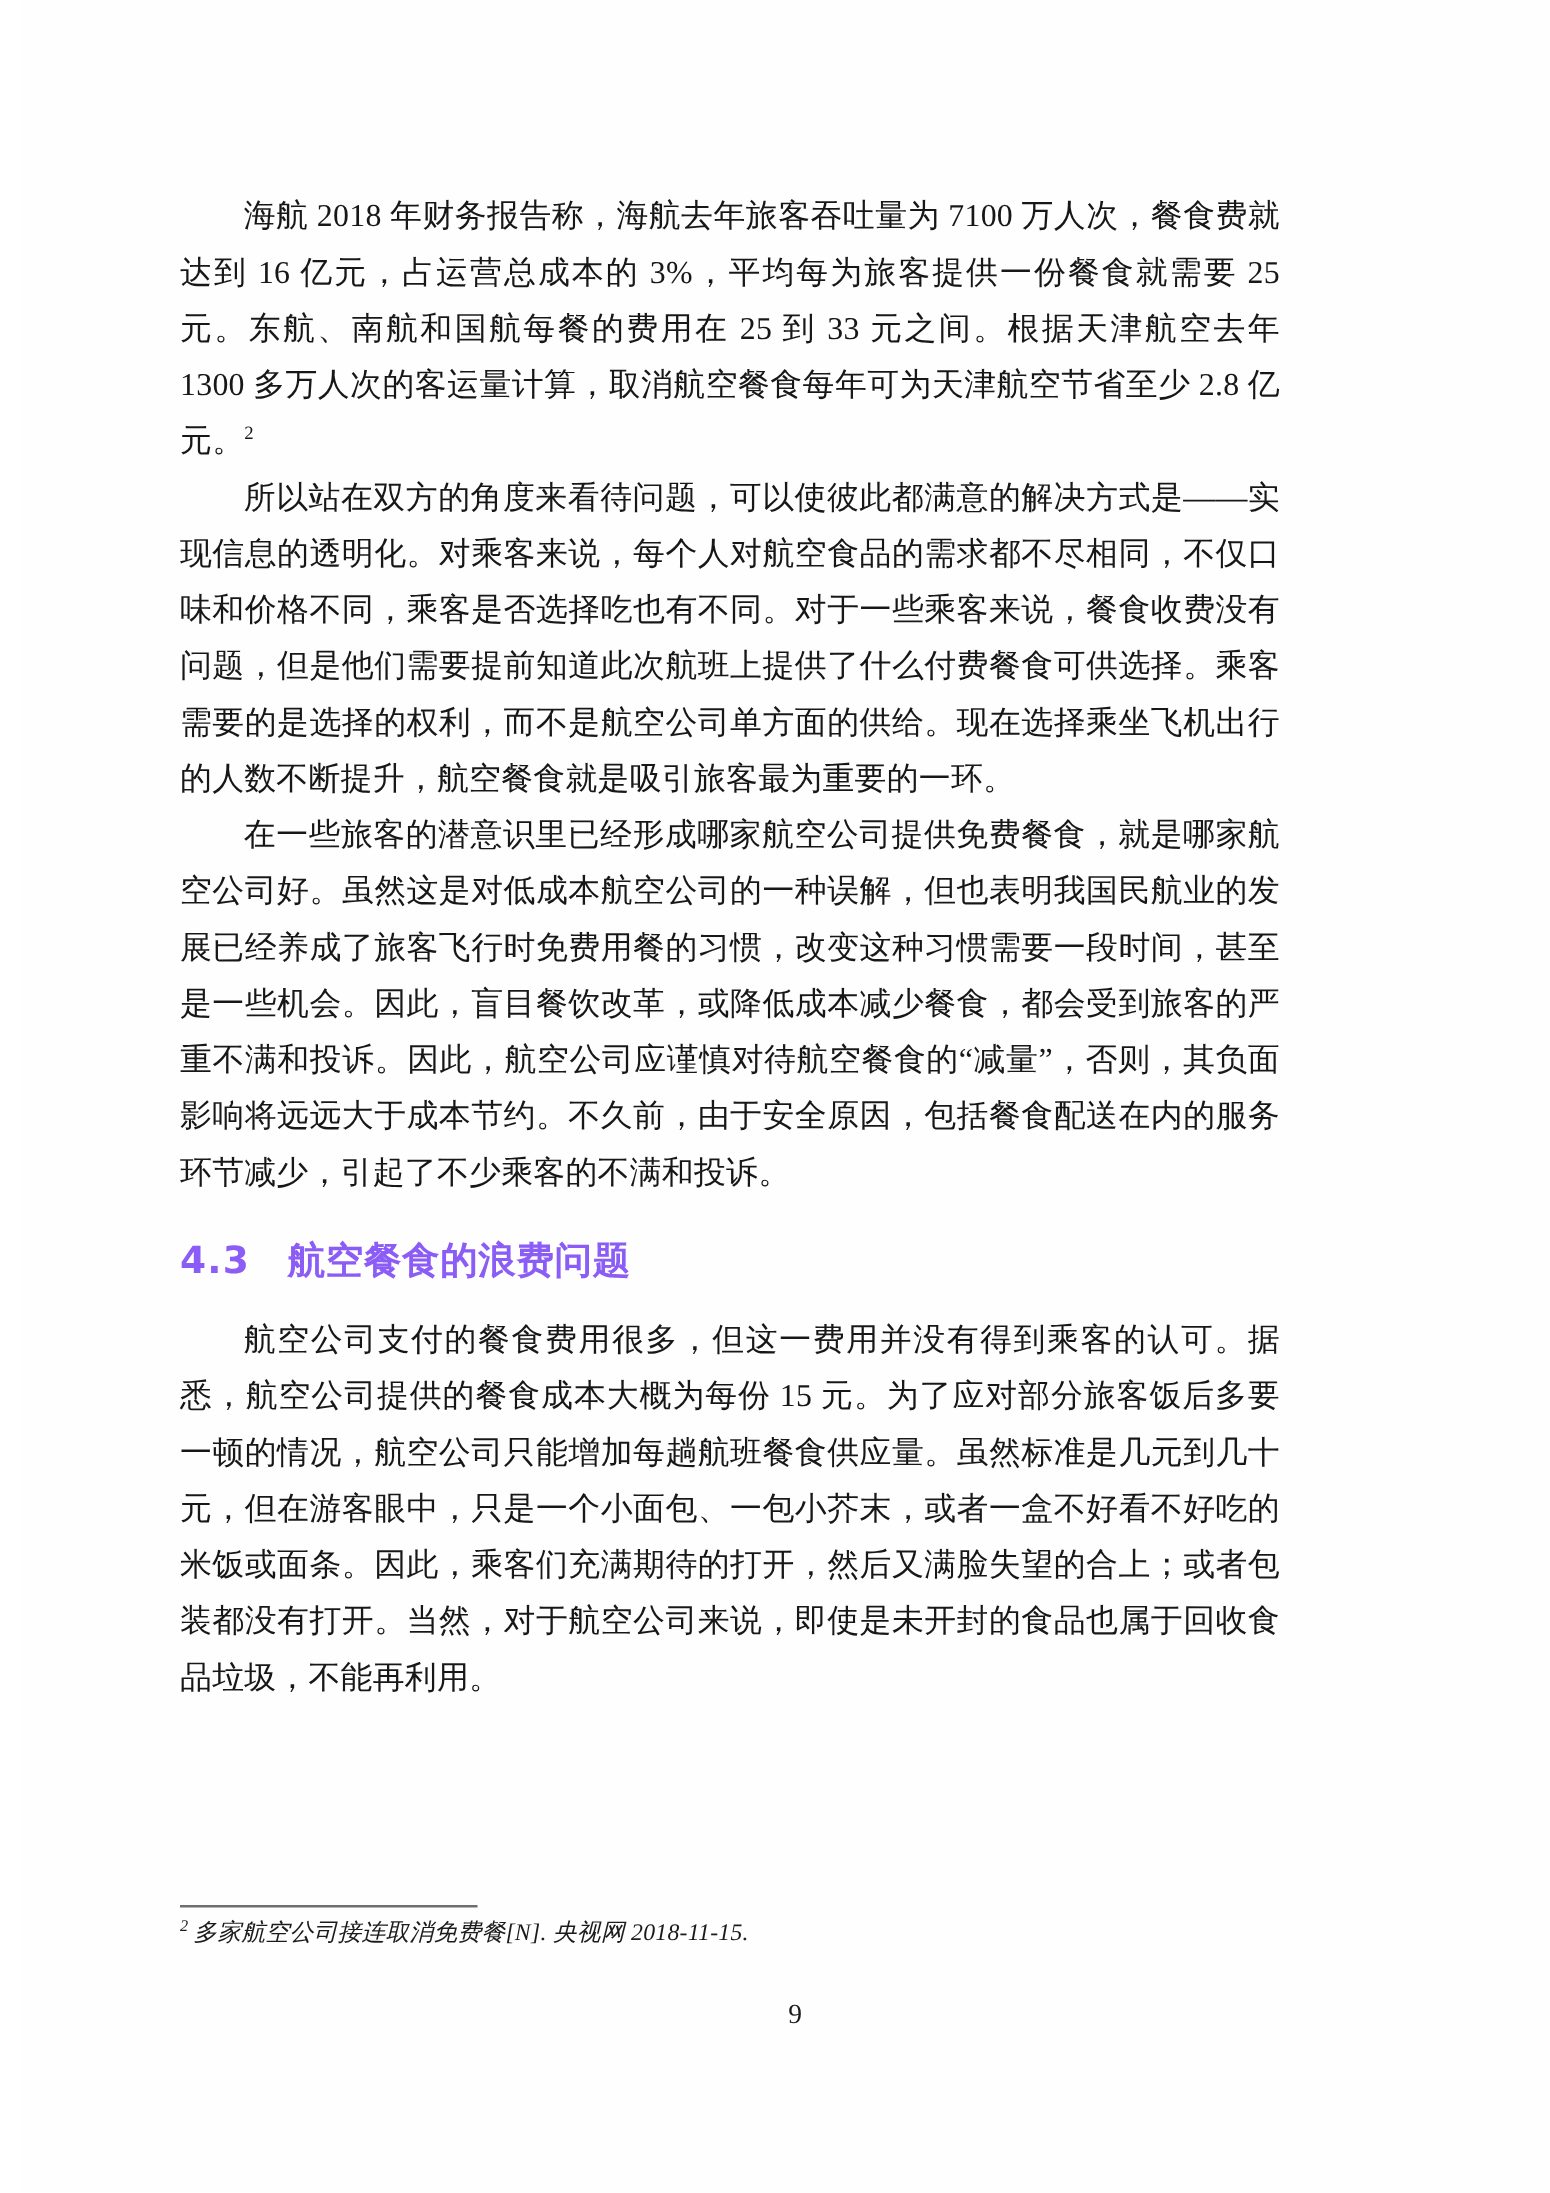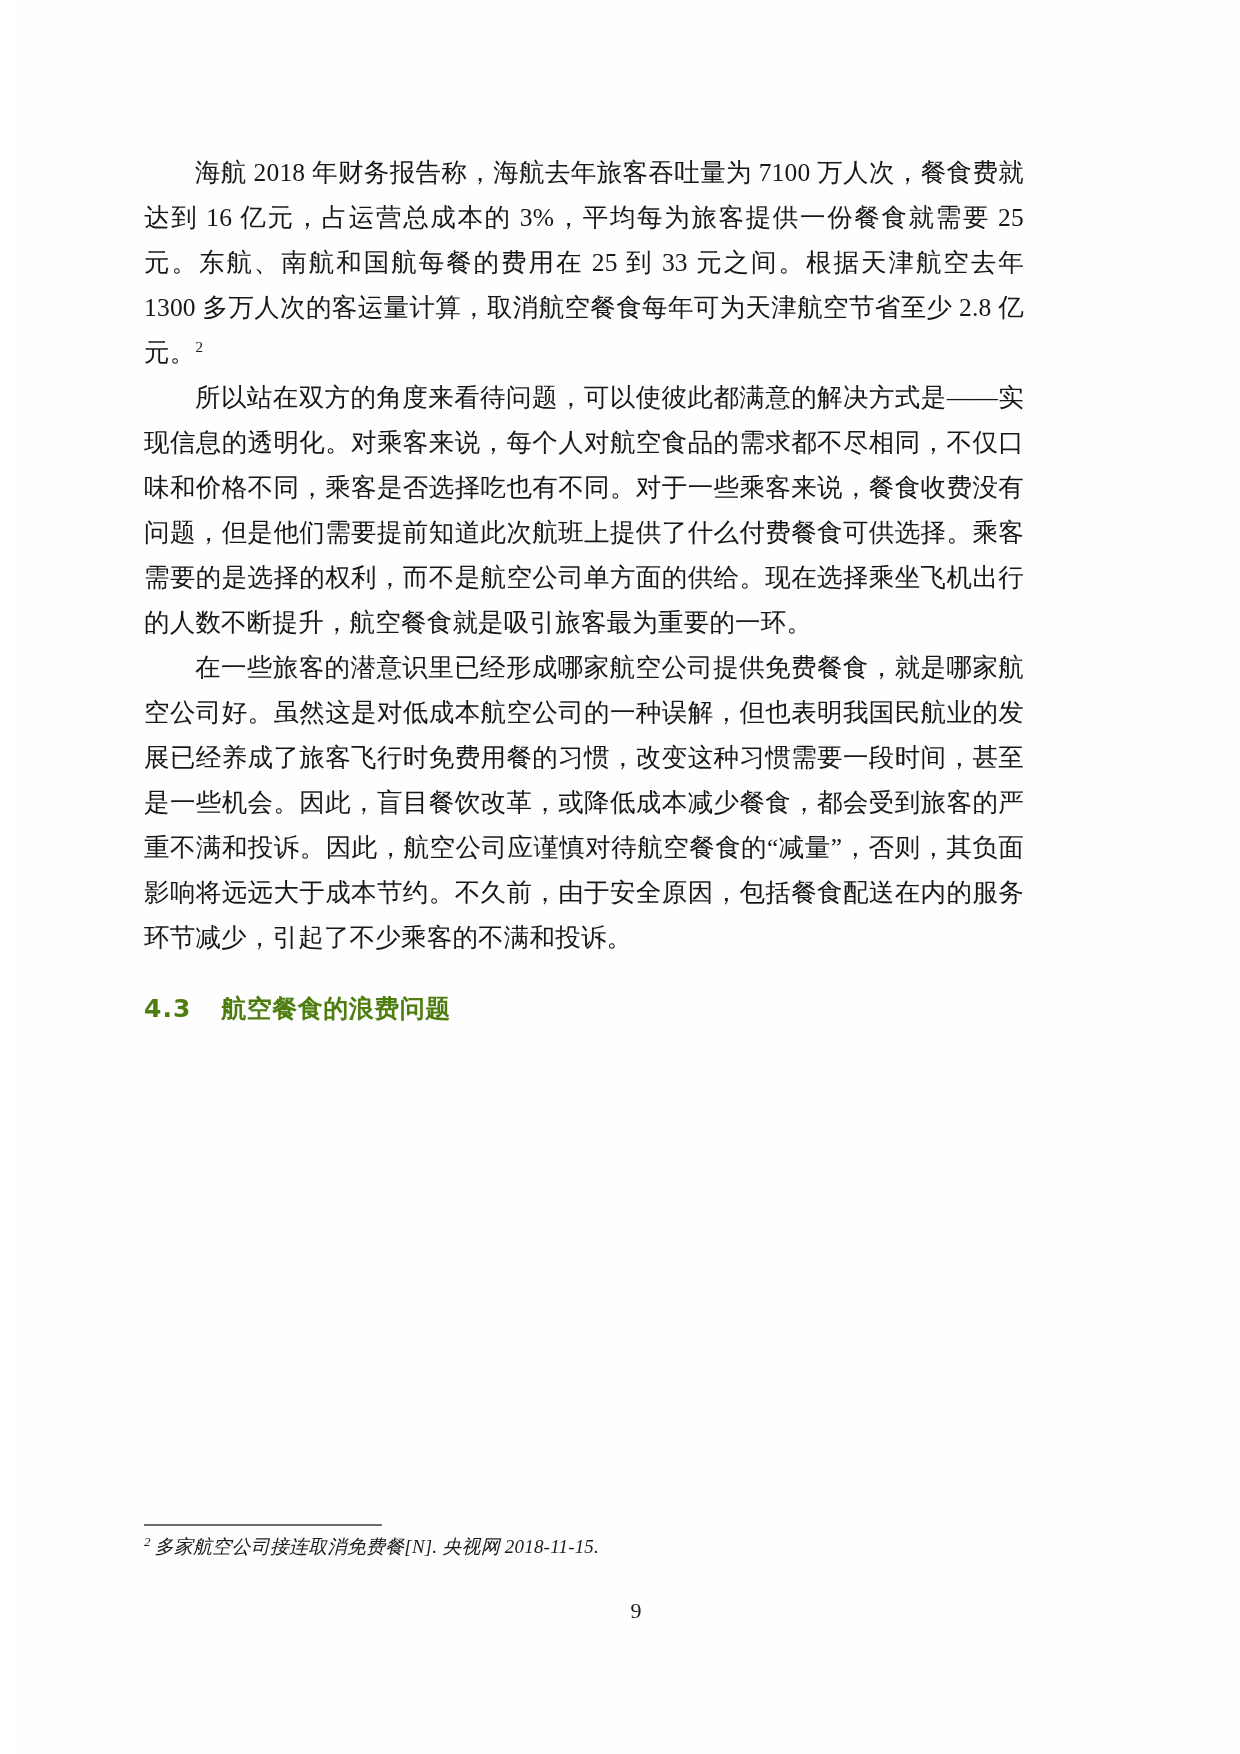--- a/index.html
+++ b/index.html
@@ -42,27 +42,27 @@
     letter-spacing: 0.2px;
     color: #171717;
   }
 
   p.body-para + p.body-para {
     margin-top: 0;
   }
 
   h2.section-heading {
     font-family: "DejaVu Sans", "Liberation Sans", sans-serif;
-    font-size: 25px;
+    font-size: 30px;
     font-weight: 600;
     line-height: 45px;
     margin: 26px 0 18px 0;
     text-indent: 0;
     letter-spacing: 0.5px;
-    color: #4d7c0f;
+    color: #8b5cf6;
   }
   h2.section-heading .num {
     font-family: "DejaVu Sans", "Liberation Sans", sans-serif;
     letter-spacing: 1px;
   }
   h2.section-heading .gap {
     display: inline-block;
     width: 30px;
   }
 
@@ -119,20 +119,21 @@
   <div class="content">
 
     <p class="body-para"><span>海航 2018 年财务报告称，海航去年旅客吞吐量为 7100 万人次，餐食费就达到 16 亿元，占运营总成本的 3%，平均每为旅客提供一份餐食就需要 25 元。东航、南航和国航每餐的费用在 25 到 33 元之间。根据天津航空去年 1300 多万人次的客运量计算，取消航空餐食每年可为天津航空节省至少 2.8 亿元。</span><sup class="footnote-ref">2</sup></p>
 
     <p class="body-para">所以站在双方的角度来看待问题，可以使彼此都满意的解决方式是——实现信息的透明化。对乘客来说，每个人对航空食品的需求都不尽相同，不仅口味和价格不同，乘客是否选择吃也有不同。对于一些乘客来说，餐食收费没有问题，但是他们需要提前知道此次航班上提供了什么付费餐食可供选择。乘客需要的是选择的权利，而不是航空公司单方面的供给。现在选择乘坐飞机出行的人数不断提升，航空餐食就是吸引旅客最为重要的一环。</p>
 
     <p class="body-para">在一些旅客的潜意识里已经形成哪家航空公司提供免费餐食，就是哪家航空公司好。虽然这是对低成本航空公司的一种误解，但也表明我国民航业的发展已经养成了旅客飞行时免费用餐的习惯，改变这种习惯需要一段时间，甚至是一些机会。因此，盲目餐饮改革，或降低成本减少餐食，都会受到旅客的严重不满和投诉。因此，航空公司应谨慎对待航空餐食的“减量”，否则，其负面影响将远远大于成本节约。不久前，由于安全原因，包括餐食配送在内的服务环节减少，引起了不少乘客的不满和投诉。</p>
 
     <h2 class="section-heading"><span class="num">4.3</span><span class="gap"></span><span>航空餐食的浪费问题</span></h2>
 
+    <p class="body-para">航空公司支付的餐食费用很多，但这一费用并没有得到乘客的认可。据悉，航空公司提供的餐食成本大概为每份 15 元。为了应对部分旅客饭后多要一顿的情况，航空公司只能增加每趟航班餐食供应量。虽然标准是几元到几十元，但在游客眼中，只是一个小面包、一包小芥末，或者一盒不好看不好吃的米饭或面条。因此，乘客们充满期待的打开，然后又满脸失望的合上；或者包装都没有打开。当然，对于航空公司来说，即使是未开封的食品也属于回收食品垃圾，不能再利用。</p>
 
 
   </div>
 
   <div class="footnote-zone">
     <div class="footnote-rule"></div>
     <div class="footnote-text"><sup>2</sup><span>多家航空公司接连取消免费餐[N]. 央视网 2018-11-15.</span></div>
   </div>
 
   <div class="page-number">9</div>

